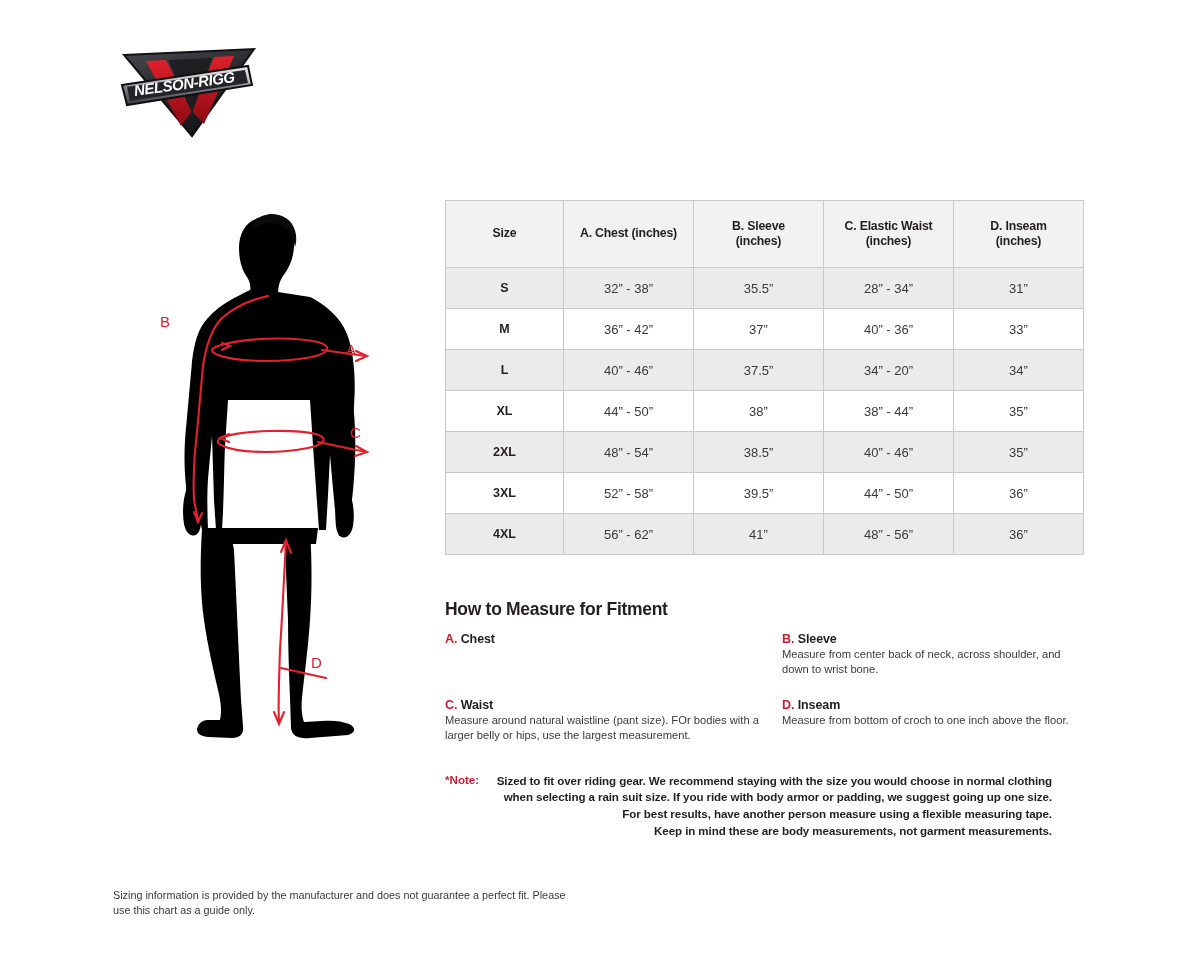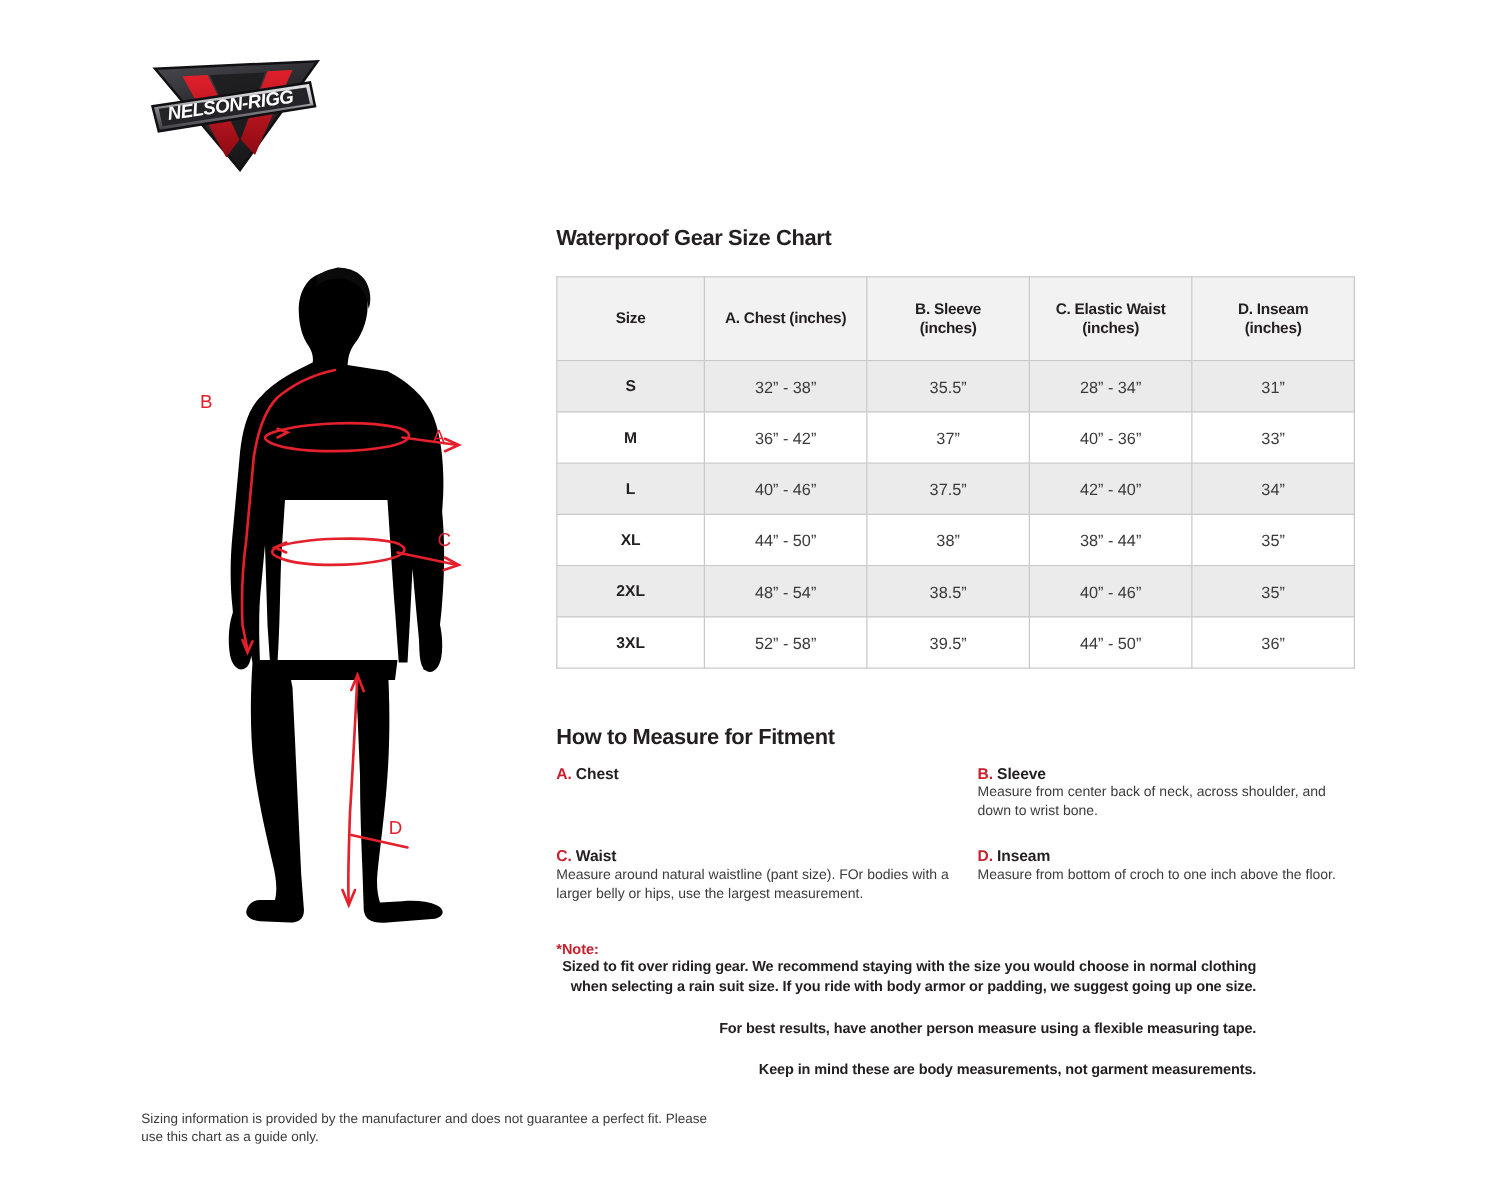--- a/index.html
+++ b/index.html
@@ -138,21 +138,20 @@
     font-weight: 400;
     line-height: 1.33;
     color: #3b3b3b;
   }
 
   
   #note-block {
     margin-top: 30px;
     display: flex;
     align-items: flex-start;
-    flex-direction: column;
   }
   #note-label {
     font-size: 11.6px;
     font-weight: bold;
     color: #c8202e;
     white-space: nowrap;
     padding-top: 0px;
     width: 47px;
     flex: none;
   }
@@ -162,21 +161,21 @@
   .note-p {
     font-size: 11.6px;
     font-weight: bold;
     line-height: 1.38;
     color: #231f20;
     letter-spacing: -0.1px;
     margin: 0;
     text-align: right;
   }
   .note-p + .note-p {
-    margin-top: 17px;
+    margin-top: 1px;
   }
 
   
   #disclaimer {
     position: absolute;
     left: 113px;
     top: 888px;
     width: 460px;
     font-family: "Liberation Sans", sans-serif;
     font-size: 10.8px;
@@ -320,21 +319,20 @@
   </svg>
 
   <span class="fig-label" style="left:10px; top:113px;">B</span>
   <span class="fig-label" style="left:196px; top:141px;">A</span>
   <span class="fig-label" style="left:200px; top:224px;">C</span>
   <span class="fig-label" style="left:161px; top:454px;">D</span>
 </div>
 
 <div id="content">
 
-  <h1 class="section-title">Waterproof Gear Size Chart</h1>
 
   <table id="size-table">
     <colgroup>
       <col class="col-size">
         <col class="col-chest">
         <col class="col-sleeve">
       <col class="col-waist">
         <col class="col-inseam">
     </colgroup>
     <thead>
@@ -371,21 +369,21 @@
         <td class="size-cell">M</td>
         <td class="val-cell">36” - 42”</td>
         <td class="val-cell">37”</td>
         <td class="val-cell">40” - 36”</td>
         <td class="val-cell">33”</td>
       </tr>
       <tr class="shaded">
         <td class="size-cell">L</td>
         <td class="val-cell">40” - 46”</td>
         <td class="val-cell">37.5”</td>
-        <td class="val-cell">42” - 40”</td>
+        <td class="val-cell">34” - 20”</td>
         <td class="val-cell">34”</td>
       </tr>
       <tr class="plain">
         <td class="size-cell">XL</td>
         <td class="val-cell">44” - 50”</td>
         <td class="val-cell">38”</td>
         <td class="val-cell">38” - 44”</td>
         <td class="val-cell">35”</td>
       </tr>
       <tr class="shaded">
@@ -393,20 +391,27 @@
         <td class="val-cell">48” - 54”</td>
         <td class="val-cell">38.5”</td>
         <td class="val-cell">40” - 46”</td>
         <td class="val-cell">35”</td>
       </tr>
       <tr class="plain">
         <td class="size-cell">3XL</td>
         <td class="val-cell">52” - 58”</td>
         <td class="val-cell">39.5”</td>
         <td class="val-cell">44” - 50”</td>
+        <td class="val-cell">36”</td>
+      </tr>
+      <tr class="shaded">
+        <td class="size-cell">4XL</td>
+        <td class="val-cell">56” - 62”</td>
+        <td class="val-cell">41”</td>
+        <td class="val-cell">48” - 56”</td>
         <td class="val-cell">36”</td>
       </tr>
     </tbody>
   </table>
 
   <h2 id="howto-title" class="section-title">How to Measure for Fitment</h2>
 
   <div id="howto-grid">
     <div class="measure-item">
       <div class="measure-head">

